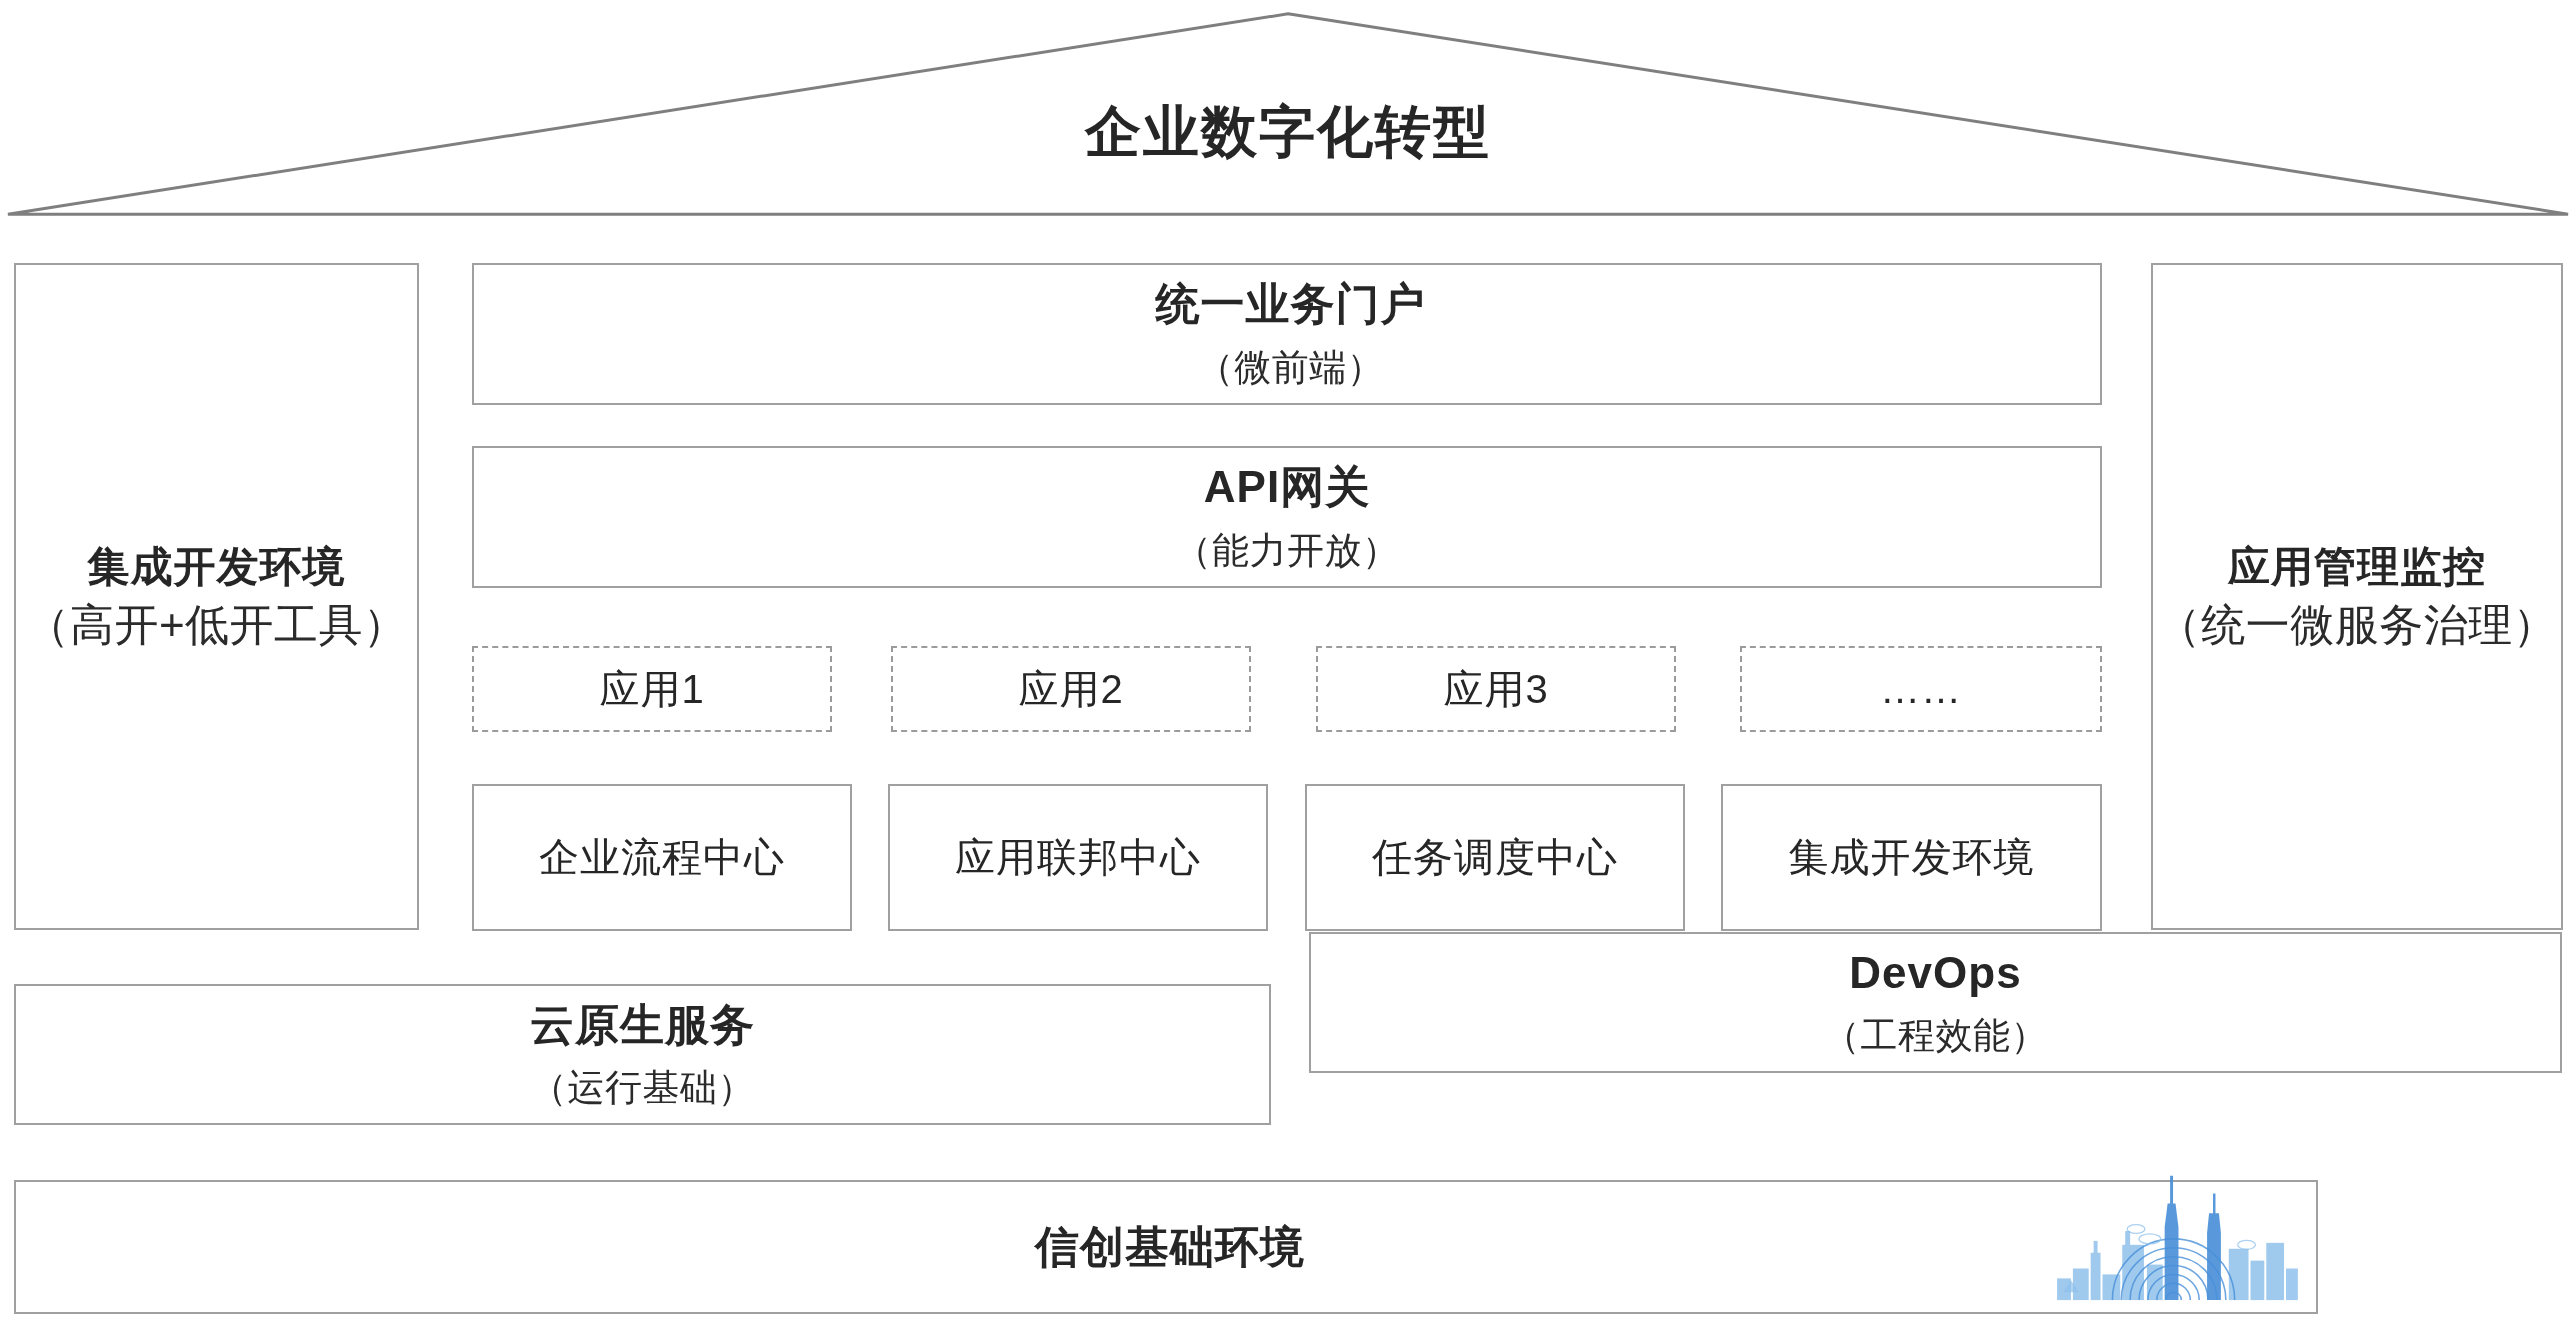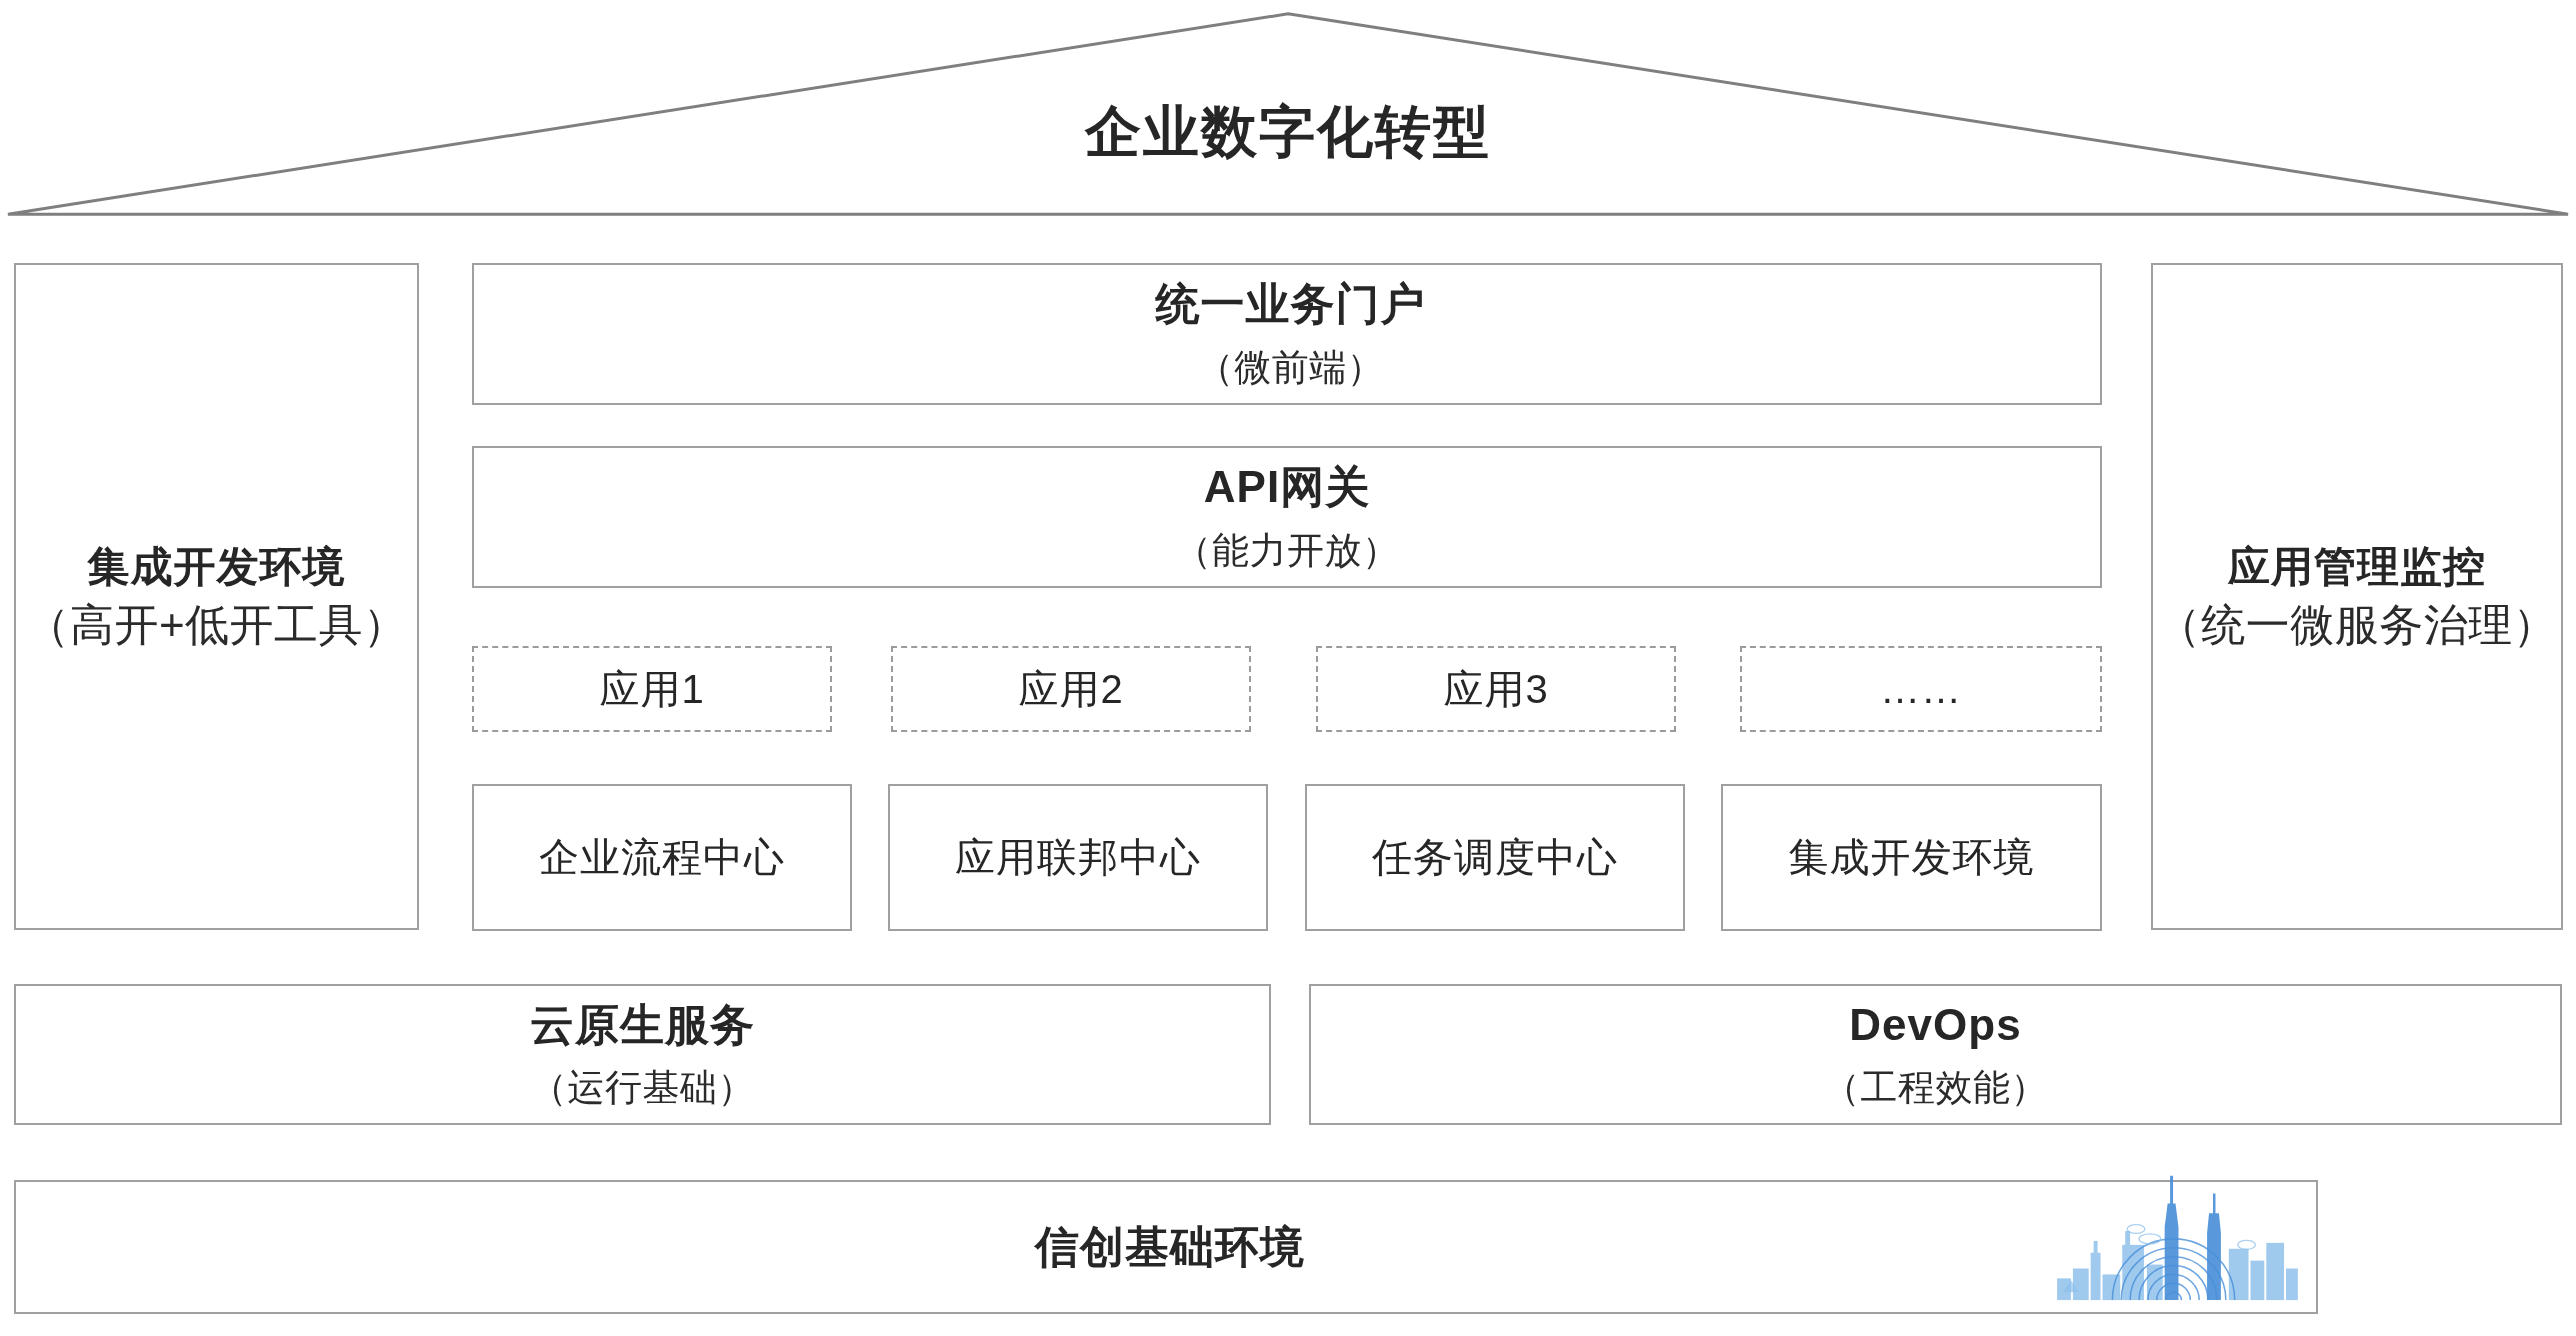--- a/index.html
+++ b/index.html
@@ -138,21 +138,21 @@
     <div class="t1">任务调度中心</div>
   </div>
   <div class="box card" style="left:1721px; top:784px; width:381px; height:147px;">
     <div class="t1">集成开发环境</div>
   </div>
 
   <div class="box" style="left:14px; top:984px; width:1257px; height:141px;">
     <div class="t1">云原生服务</div>
     <div class="t2">（运行基础）</div>
   </div>
-  <div class="box" style="left:1309px; top:984px; width:1253px; height:141px;">
+  <div class="box" style="left:1309px; top:932px; width:1253px; height:141px;">
     <div class="t1">DevOps</div>
     <div class="t2">（工程效能）</div>
   </div>
 
   <div class="box foundation" style="left:14px; top:1180px; width:2304px; height:134px;padding-left:8px;">
     <div class="t1">信创基础环境</div>
 
     <svg class="watermark" viewBox="0 0 250 150" xmlns="http://www.w3.org/2000/svg">
       <g fill="#8fc1ec" opacity="0.85">
 

